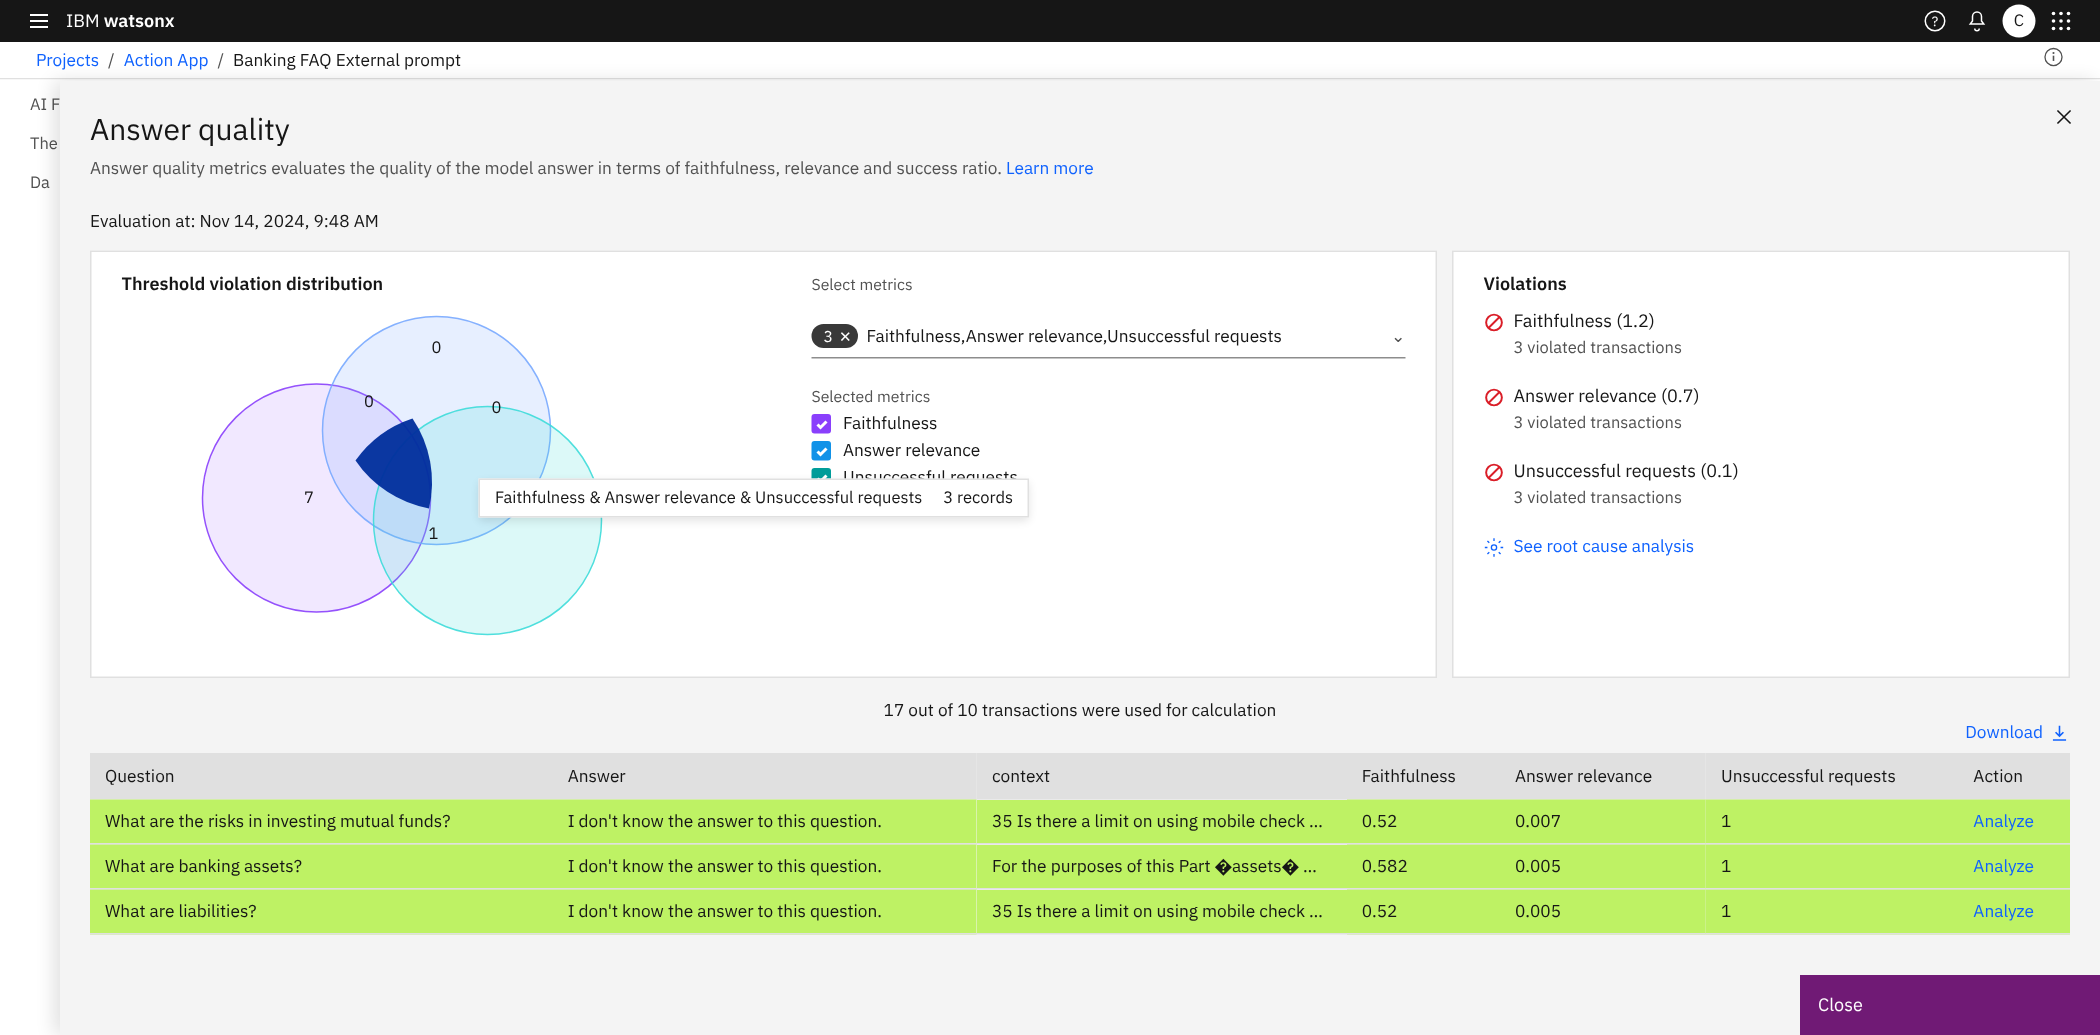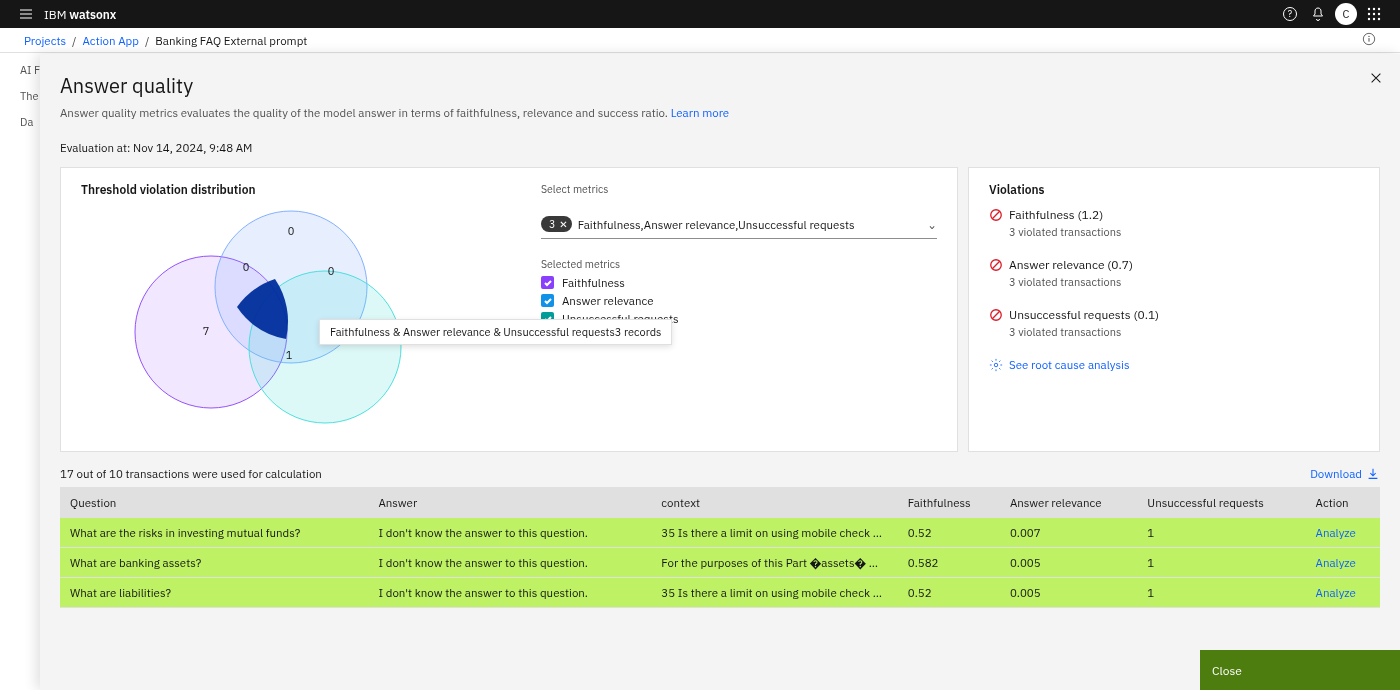--- a/index.html
+++ b/index.html
@@ -38,21 +38,21 @@
 
 .cards { display: flex; gap: 10px; }
 .card { background: #fff; border: 1px solid #e0e0e0; padding: 14px 20px; }
 .card.left { flex: 1; display: flex; }
 .card.right { width: 412px; }
 .card h4 { font-size: 12px; font-weight: 600; margin-bottom: 10px; }
 
 
 .venn-wrap { width: 440px; height: 230px; position: relative; }
 .venn-wrap svg { position: absolute; top: 0; left: 0; }
-.venn-tooltip { position: absolute; top: 112px; left: 238px; background: #fff; border: 1px solid #e0e0e0; box-shadow: 0 2px 6px rgba(0,0,0,.12); padding: 5px 10px; font-size: 11px; white-space: nowrap; display: flex; }
+.venn-tooltip { position: absolute; top: 112px; left: 238px; background: #fff; border: 1px solid #e0e0e0; box-shadow: 0 2px 6px rgba(0,0,0,.12); padding: 5px 10px; font-size: 11px; white-space: nowrap; display: flex; gap: 14px; }
 
 
 .metrics-col { flex: 1; padding-left: 20px; }
 .metrics-col .label { font-size: 10.5px; color: #525252; margin-bottom: 16px; }
 .multi-select { border-bottom: 1px solid #8d8d8d; padding: 4px 0 6px 0; display: flex; align-items: center; gap: 6px; font-size: 11.5px; cursor: pointer; }
 .multi-select .pill { background: #393939; color: #fff; border-radius: 10px; padding: 1px 4px 1px 8px; font-size: 10.5px; display: flex; align-items: center; gap: 4px; }
 .multi-select .pill .x { font-size: 10px; }
 .multi-select .chev { margin-left: auto; color: #525252; }
 .selected-metrics { margin-top: 18px; }
 .selected-metrics .label { margin-bottom: 4px; }
@@ -66,31 +66,31 @@
 
 .viol-item { margin-bottom: 18px; }
 .viol-item .vh { display: flex; align-items: center; gap: 6px; font-size: 12px; }
 .viol-item .vsub { font-size: 11px; color: #525252; margin-left: 20px; margin-top: 3px; }
 .ban-icon { width: 14px; height: 14px; }
 .ban-icon circle { stroke: #da1e28; stroke-width: 1.5; fill: none; }
 .ban-icon line { stroke: #da1e28; stroke-width: 1.5; }
 .rca-link { color: #0f62fe; font-size: 11.5px; cursor: pointer; display: flex; align-items: center; gap: 6px; margin-top: 10px; }
 
 
-.trans-head { display: flex; align-items: center; margin-top: 14px; font-size: 11.5px; }
+.trans-head { display: flex; align-items: center; margin-top: 14px; font-size: 11.5px; flex-direction: column; }
 .trans-head .dl { margin-left: auto; color: #0f62fe; cursor: pointer; display: flex; align-items: center; gap: 4px; }
 table.trans { width: 100%; border-collapse: collapse; margin-top: 6px; font-size: 11.5px; }
 table.trans th { text-align: left; background: #e0e0e0; font-weight: 400; padding: 8px 10px; }
 table.trans td { padding: 7px 10px; border-bottom: 1px solid #e0e0e0; background: #bef264; }
 table.trans td.analyze { color: #0f62fe; cursor: pointer; }
 table.trans .ctx { max-width: 200px; white-space: nowrap; overflow: hidden; text-overflow: ellipsis; }
 
 
 .modal-footer { height: 40px; display: flex; }
-.modal-footer .close-btn { margin-left: auto; width: 200px; background: #4d7c0f; color: #fff; display: flex; align-items: center; padding-left: 12px; font-size: 12px; cursor: pointer; }
+.modal-footer .close-btn { margin-left: auto; width: 200px; background: #701a75; color: #fff; display: flex; align-items: center; padding-left: 12px; font-size: 12px; cursor: pointer; }
 
 </style>
 </head>
 <body>
 
 <div class="topbar">
   <div class="menu icon-btn">
     <svg width="16" height="16" viewBox="0 0 16 16">
         <path d="M2 4h12M2 8h12M2 12h12" stroke="#fff" stroke-width="1.2"></path>
       </svg>

